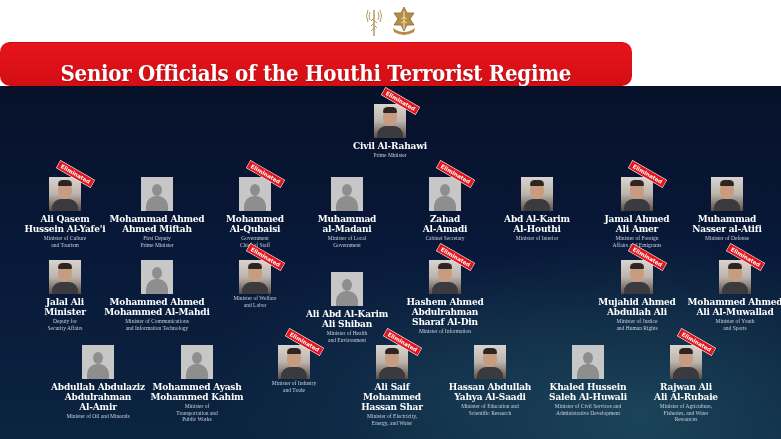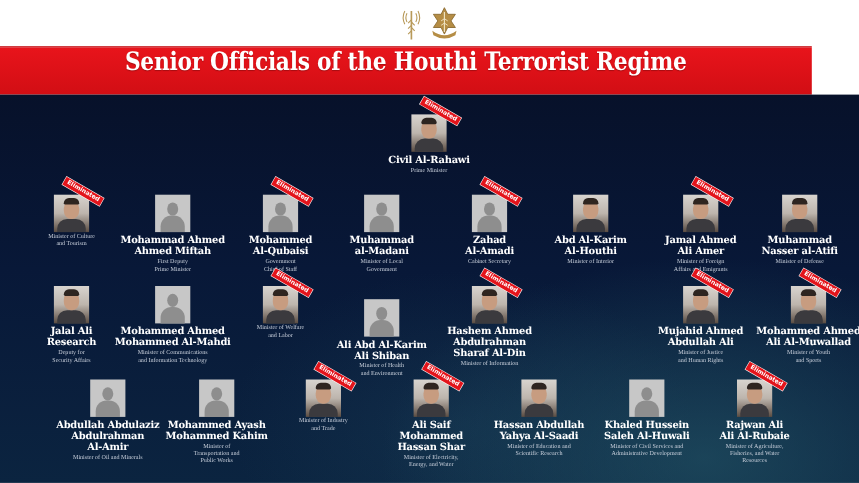--- a/index.html
+++ b/index.html
@@ -7,24 +7,24 @@
   body { position: relative; font-family: "Liberation Sans", sans-serif; }
 
   .logo-bar {
     position: absolute; left: 0; top: 0; width: 781px; height: 42px;
     background: #ffffff;
     display: flex; justify-content: center; align-items: center; gap: 6px;
   }
   .logo-bar svg { display: block; }
 
   .title-band {
-    position: absolute; left: 0; top: 42px; width: 738px; height: 44px;
+    position: absolute; left: 0; top: 42px; width: 632px; height: 44px;
     background: linear-gradient(#e8141b, #d20e14);
     border-top: 1px solid #c40d12;
-    display: flex; justify-content: center; align-items: flex-start;
+    display: flex; justify-content: center; align-items: flex-end; border-radius: 10px;
   }
   .title-text {
     color: #fff; font-family: "DejaVu Serif", serif; font-weight: bold;
     font-size: 23px; letter-spacing: -0.3px;
     transform: scaleX(0.86);
     text-shadow: 0 1px 1px rgba(0,0,0,0.25);
     white-space: nowrap;
   }
 
   .board {
@@ -126,20 +126,22 @@
     </div>
     <div class="person" style="left: 65px; top: 91px;">
       <div class="photo-wrap">
         <div class="photo real">
           <div class="torso"></div>
           <div class="face"></div>
           <div class="hair"></div>
         </div>
         <div class="badge">Eliminated</div>
       </div>
+      <div class="name">Ali Qasem
+Hussein Al-Yafe'i</div>
       <div class="role">Minister of Culture
 and Tourism</div>
     </div>
     <div class="person" style="left: 157px; top: 91px;">
       <div class="photo-wrap">
         <div class="photo placeholder">
           <div class="sil-head"></div>
           <div class="sil-body"></div>
         </div>
       </div>
@@ -225,21 +227,21 @@
     </div>
     <div class="person" style="left: 65px; top: 174px;">
       <div class="photo-wrap">
         <div class="photo real">
           <div class="torso"></div>
           <div class="face"></div>
           <div class="hair"></div>
         </div>
       </div>
       <div class="name">Jalal Ali
-Research</div>
+Minister</div>
       <div class="role">Deputy for
 Security Affairs</div>
     </div>
     <div class="person" style="left: 157px; top: 174px;">
       <div class="photo-wrap">
         <div class="photo placeholder">
           <div class="sil-head"></div>
           <div class="sil-body"></div>
         </div>
       </div>

